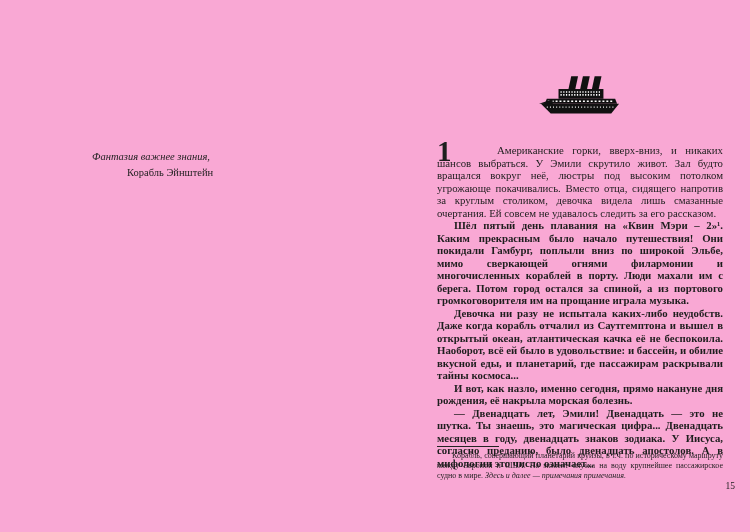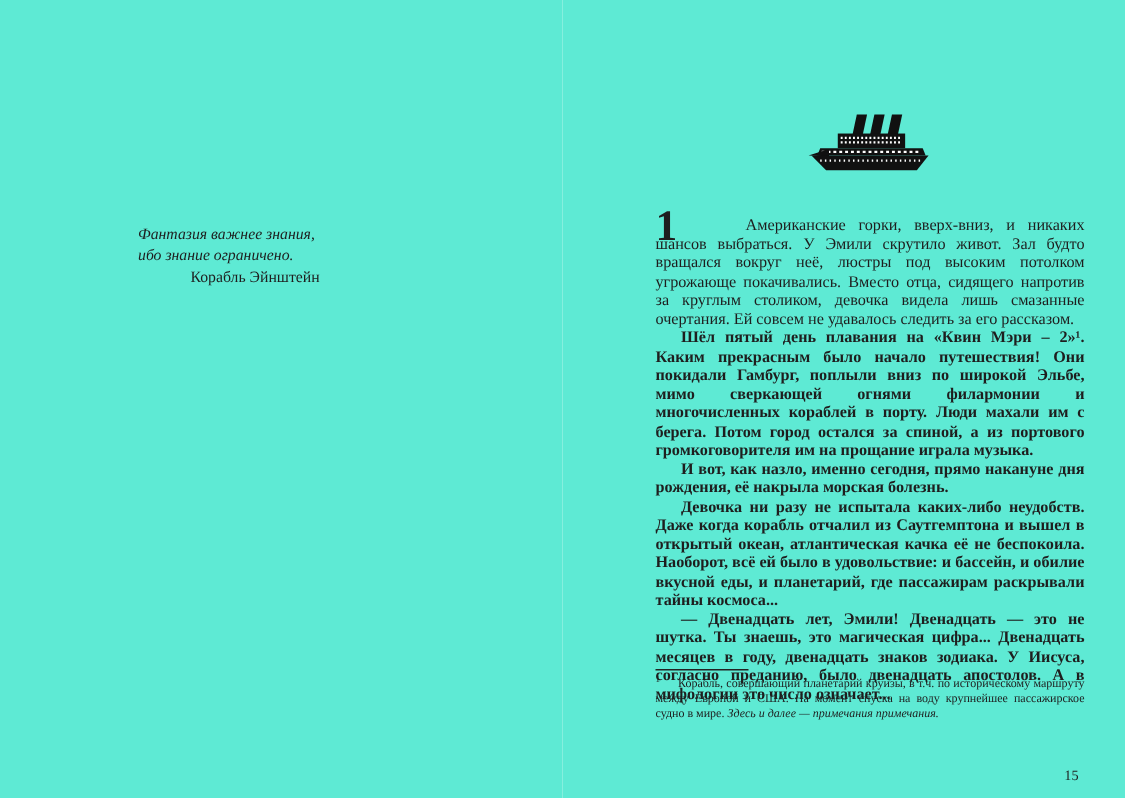--- a/index.html
+++ b/index.html
@@ -12,21 +12,21 @@
     height: 532px;
     position: relative;
     overflow: hidden;
     font-family: "Liberation Serif", serif;
     color: #1e1e1e;
   }
   .page {
     position: absolute;
     top: 0;
     height: 532px;
-    background: #5eead4;
+    background: #f9a8d4;
   }
   .page-left  { left: 0;   width: 375px; }
   .page-right { left: 375px; width: 375px; }
 
   
   .epigraph {
     position: absolute;
     left: 92px;
     top: 150px;
     font-size: 10.5px;
@@ -94,35 +94,33 @@
     line-height: 0;
   }
   .fn-gap {
     display: inline-block;
     width: 12px;
   }
   .fn-italic { font-style: italic; }
 
   .page-number {
     position: absolute;
-    left: 58px;
+    left: 74px;
     top: 481px;
     width: 286px;
     text-align: right;
     font-size: 9.5px;
-    margin-top: 32px;
   }
 </style>
 </head>
 <body>
 
 <div class="page page-left">
   <div class="epigraph">
     <div>Фантазия важнее знания,</div>
-    <div>ибо знание ограничено.</div>
     <div class="attribution">Корабль Эйнштейн</div>
   </div>
 </div>
 
 <div class="page page-right">
 
   <div class="ship-wrap">
     <svg width="82" height="48" viewBox="0 0 84 48" aria-hidden="true">
 
       <polygon points="30,24 33,10 40,10 37,24" fill="#111"></polygon>
@@ -140,22 +138,22 @@
 
       <polygon points="2,38 82,38 74,48 12,48" fill="#111"></polygon>
       <line x1="8" y1="41.5" x2="77" y2="41.5" stroke="#fff" stroke-width="1.4" stroke-dasharray="1 2.2"></line>
     </svg>
   </div>
 
   <div class="chapter-body">
     <span class="chapter-number">1</span>
     <p class="para-first" lang="ru">Американские горки, вверх-вниз, и никаких шансов выбраться. У Эмили скрутило живот. Зал будто вращался вокруг неё, люстры под высоким потолком угрожающе покачивались. Вместо отца, сидящего напротив за круглым столиком, девочка видела лишь смазанные очертания. Ей совсем не удавалось следить за его рассказом.</p>
     <p class="para-indent" lang="ru">Шёл пятый день плавания на «Квин Мэри – 2»¹. Каким прекрасным было начало путешествия! Они покидали Гамбург, поплыли вниз по широкой Эльбе, мимо сверкающей огнями филармонии и многочисленных кораблей в порту. Люди махали им с берега. Потом город остался за спиной, а из портового громкоговорителя им на прощание играла музыка.</p>
+    <p class="para-indent" lang="ru">Девочка ни разу не испытала каких-либо неудобств. Даже когда корабль отчалил из Саутгемптона и вышел в открытый океан, атлантическая качка её не беспокоила. Наоборот, всё ей было в удовольствие: и бассейн, и обилие вкусной еды, и планетарий, где пассажирам раскрывали тайны космоса...</p>
     <p class="para-indent" lang="ru">И вот, как назло, именно сегодня, прямо накануне дня рождения, её накрыла морская болезнь.</p>
-    <p class="para-indent" lang="ru">Девочка ни разу не испытала каких-либо неудобств. Даже когда корабль отчалил из Саутгемптона и вышел в открытый океан, атлантическая качка её не беспокоила. Наоборот, всё ей было в удовольствие: и бассейн, и обилие вкусной еды, и планетарий, где пассажирам раскрывали тайны космоса...</p>
     <p class="para-indent" lang="ru">— Двенадцать лет, Эмили! Двенадцать — это не шутка. Ты знаешь, это магическая цифра... Двенадцать месяцев в году, двенадцать знаков зодиака. У Иисуса, согласно преданию, было двенадцать апостолов. А в мифологии это число означает...</p>
   </div>
 
   <div class="footnote">
     <div class="footnote-rule"></div>
     <div>
       <sup>1</sup><span class="fn-gap"></span><span>Корабль, совершающий планетарий круизы, в т.ч. по историческому маршруту между Европой и США. На момент спуска на воду крупнейшее пассажирское судно в мире.</span>
       <span class="fn-italic">Здесь и далее — примечания примечания.</span>
     </div>
   </div>

